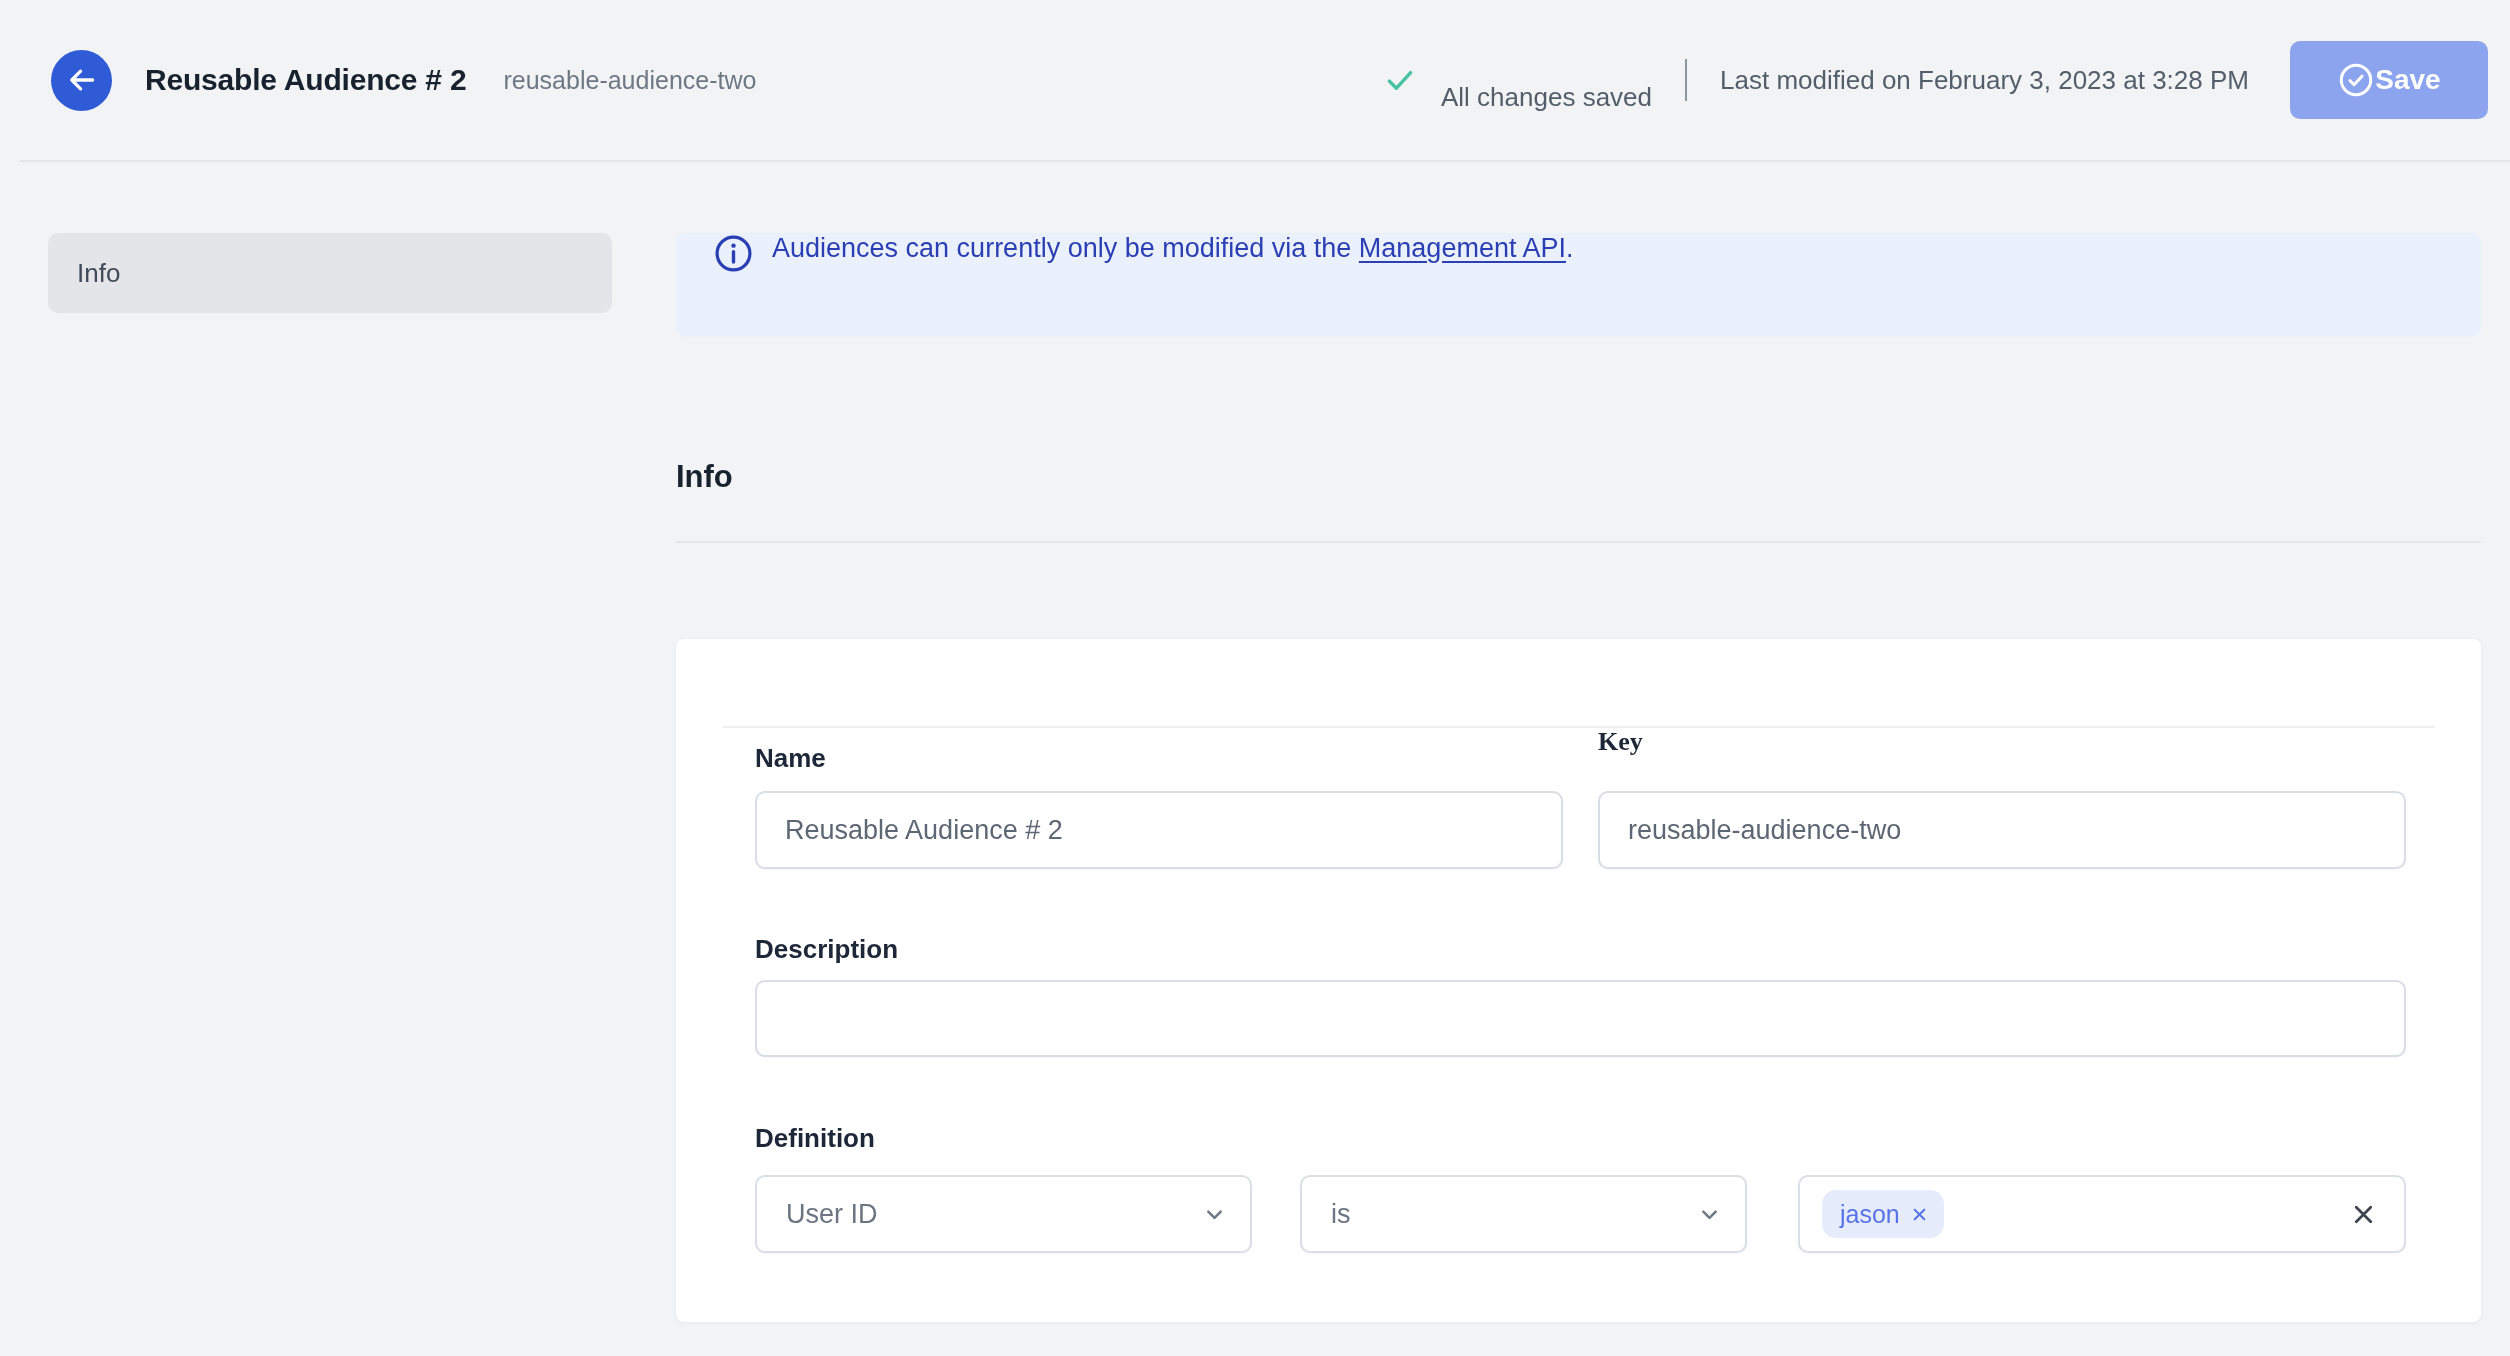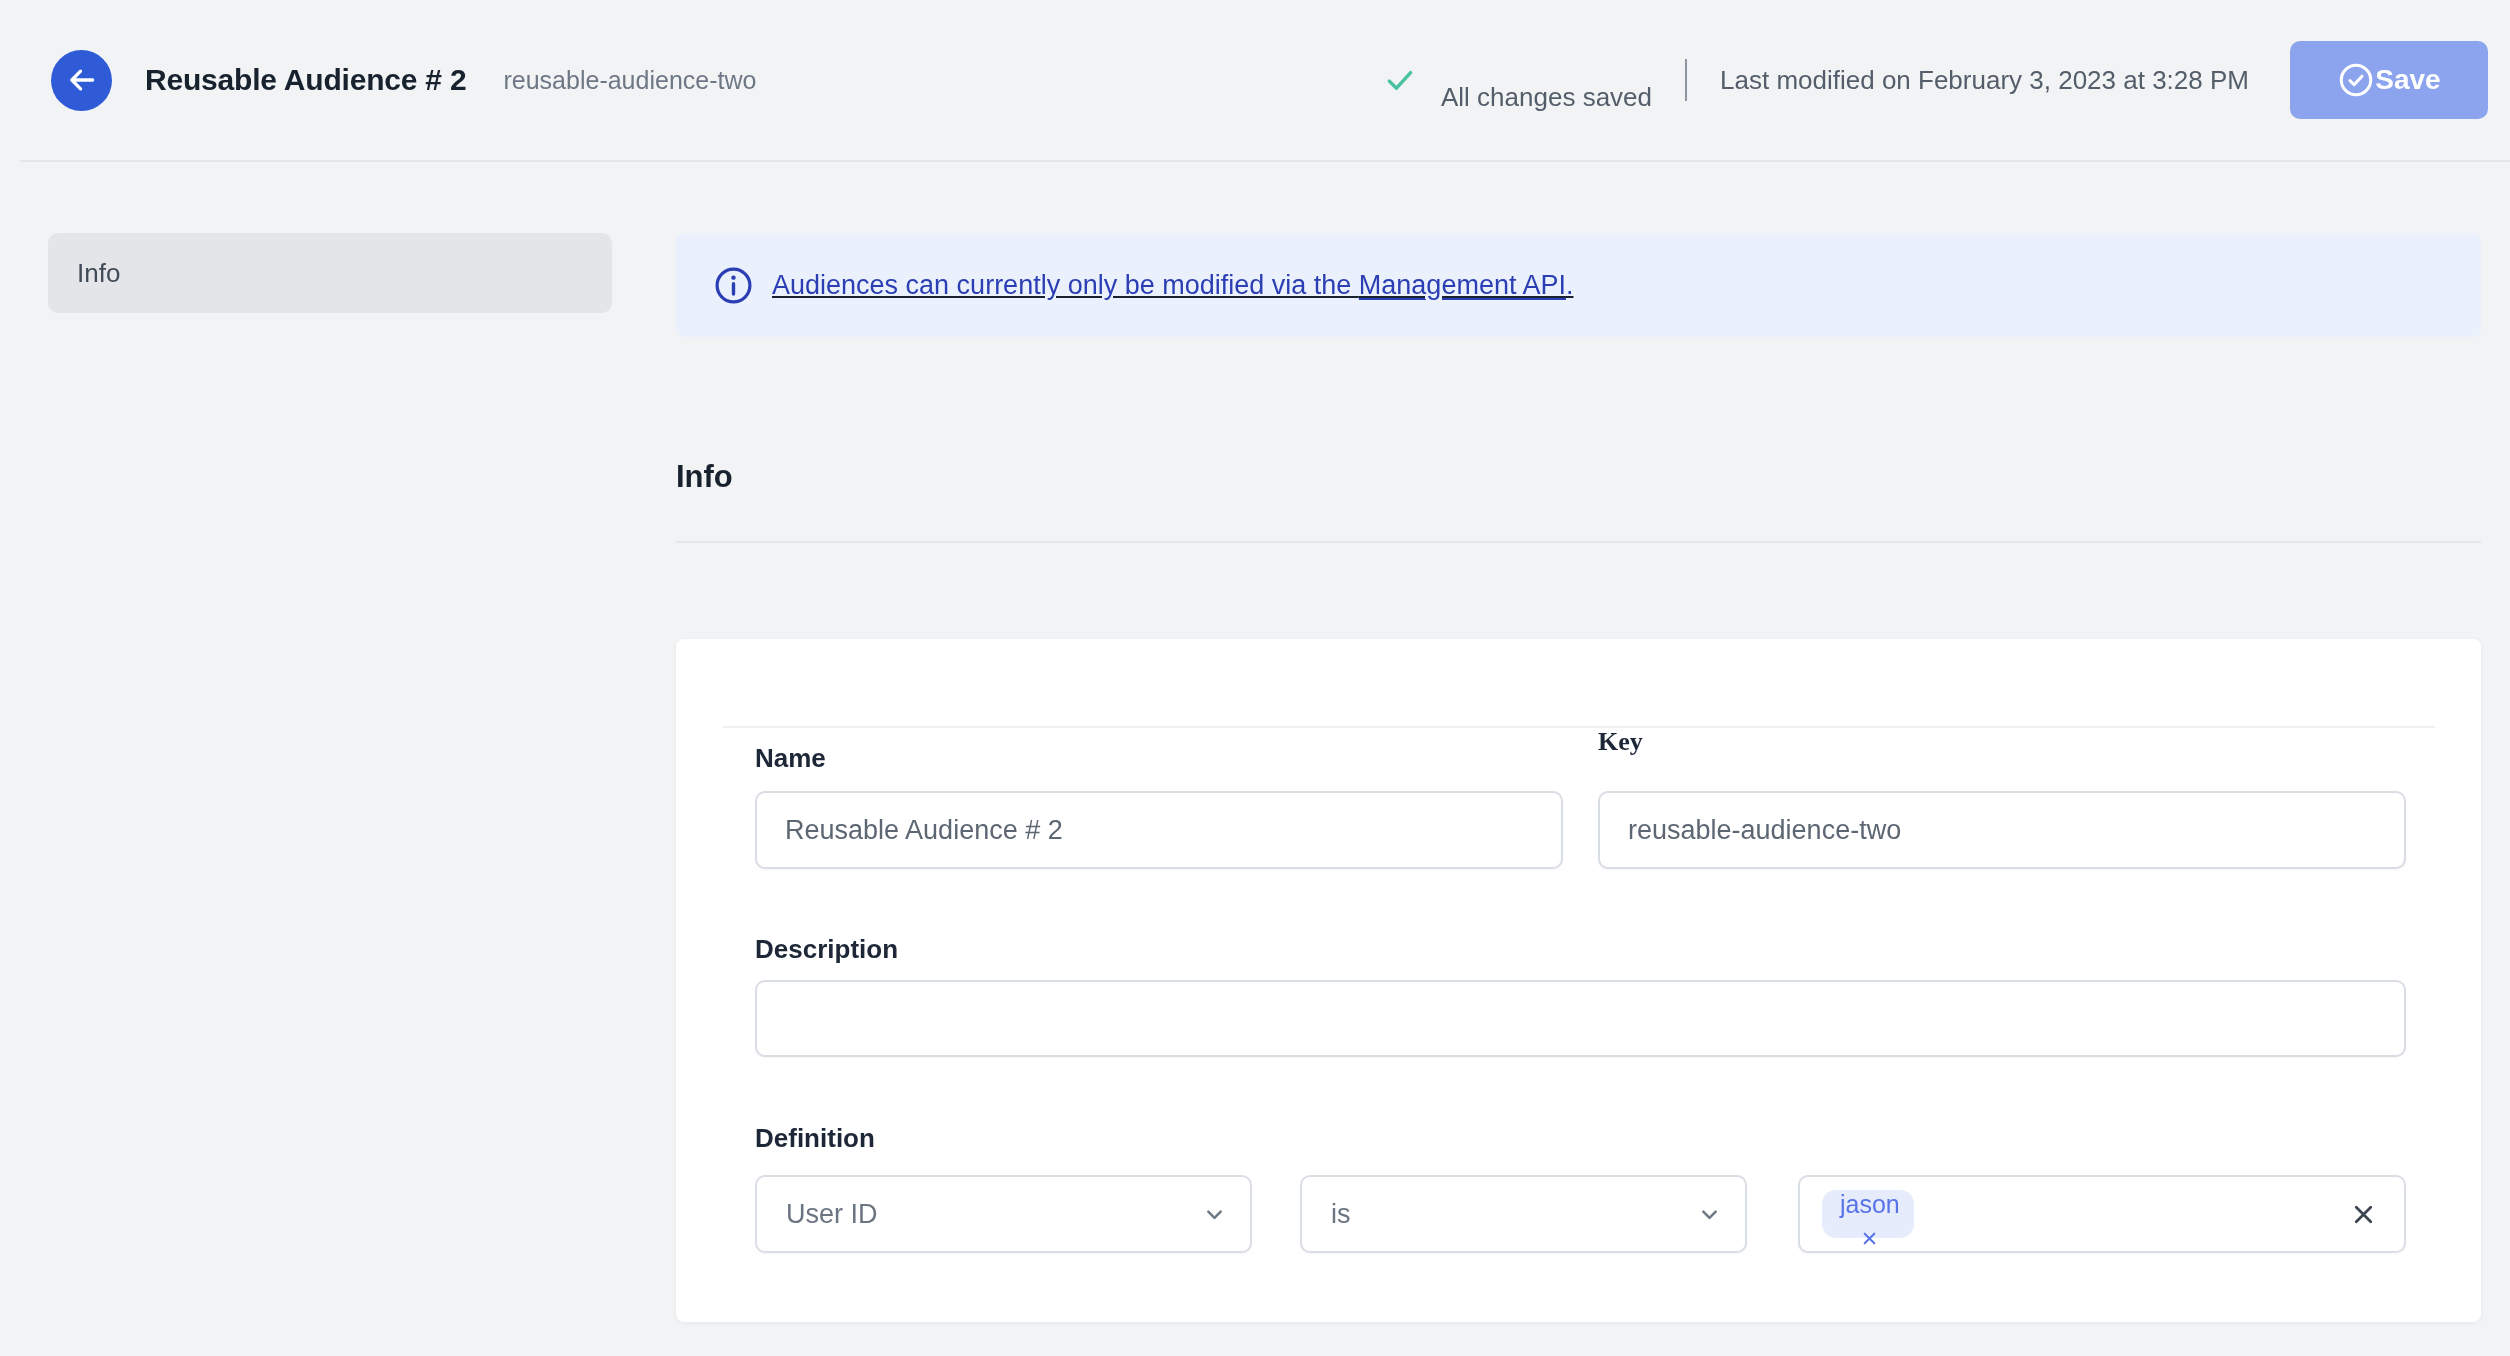--- a/index.html
+++ b/index.html
@@ -51,21 +51,21 @@
     height:80px; border-radius:10px; background:#e4e5e9;
     display:flex; align-items:center; padding-left:29px;
     font-size:26px; color:#414b58; cursor:pointer;
   }
 
   
   #content { position:absolute; left:676px; top:233px; width:1805px; }
 
   .banner {
     height:104px; border-radius:8px; background:#eaf1fc;
-    display:flex; align-items:center; padding-left:37px;text-decoration:underline;
+    display:flex; align-items:flex-start; padding-left:37px;
   }
   .banner-icon { flex:none; display:flex; }
   .banner-text { margin-left:18px; font-size:27px; color:#2b3eb3; }
   .banner-text a { color:#2b3eb3; text-decoration:underline; text-underline-offset:4px; cursor:pointer; }
 
   .section-head { margin-top:122px; font-size:31px; font-weight:700; color:#18222f; }
   .head-rule { margin-top:46px; height:2px; background:#e5e6e9; }
 
   
   .card {
@@ -107,21 +107,21 @@
 
   .tag-box {
     position:absolute; top:536px; left:1122px; width:608px; height:78px;
     border:2px solid #dadee5; border-radius:10px; background:#fff;
     display:flex; align-items:center; padding:0 26px 0 22px;
     box-shadow:0 1px 2px rgba(16,24,40,0.04);
   }
   .tag {
     background:#e7ecfc; color:#5873e8; border-radius:14px;
     height:48px; display:inline-flex; align-items:center;
-    padding:0 14px 0 18px; font-size:25px; gap:9px;flex-direction:column;
+    padding:0 14px 0 18px; font-size:25px; gap:9px;
   }
   .tag-remove { display:flex; cursor:pointer; border:none; background:none; padding:0; }
   .clear-btn { margin-left:auto; display:flex; border:none; background:none; padding:0; cursor:pointer; }
 </style>
 </head>
 <body>
 
 <div id="header">
   <button class="back-btn">
     <span style="display:flex;">

